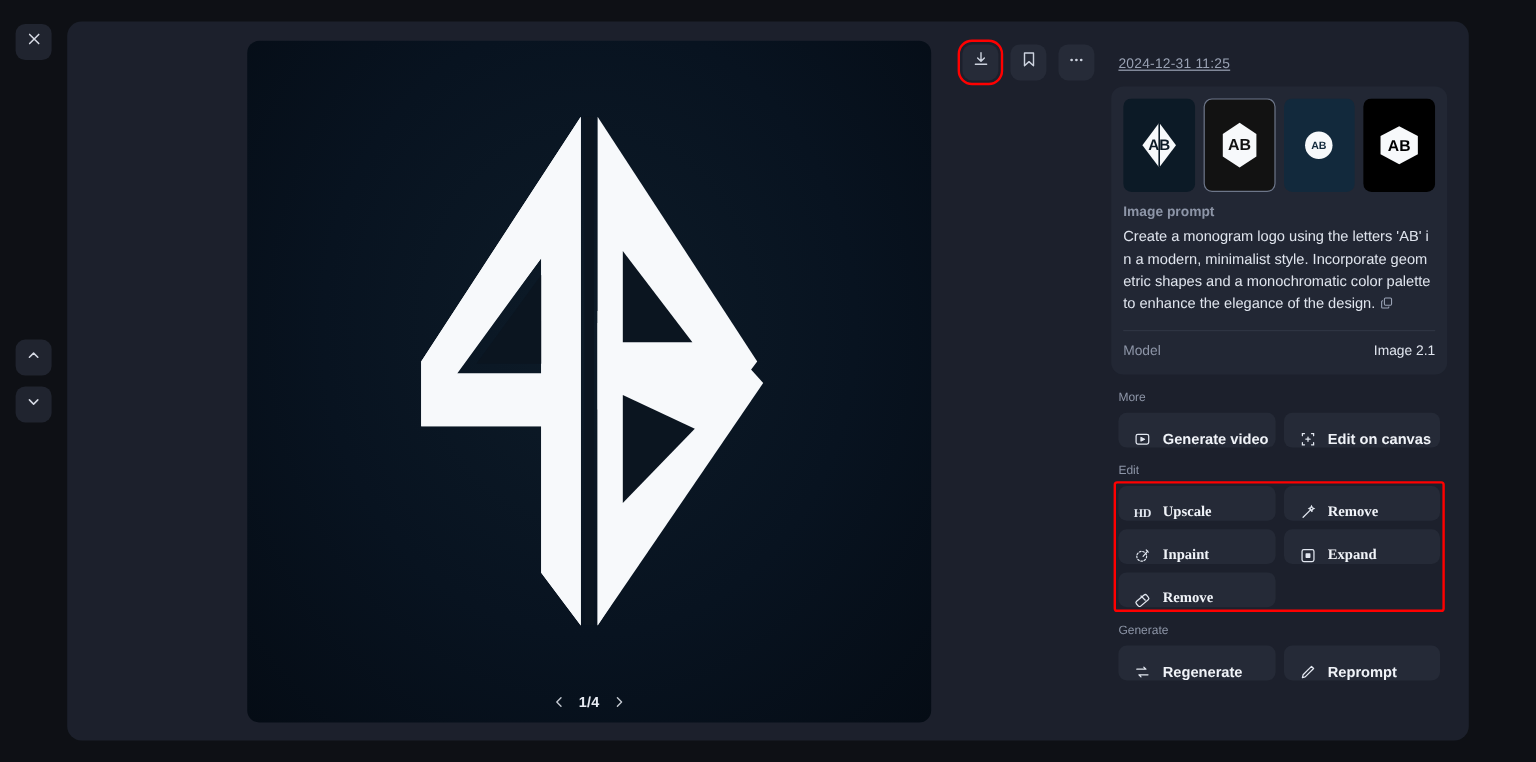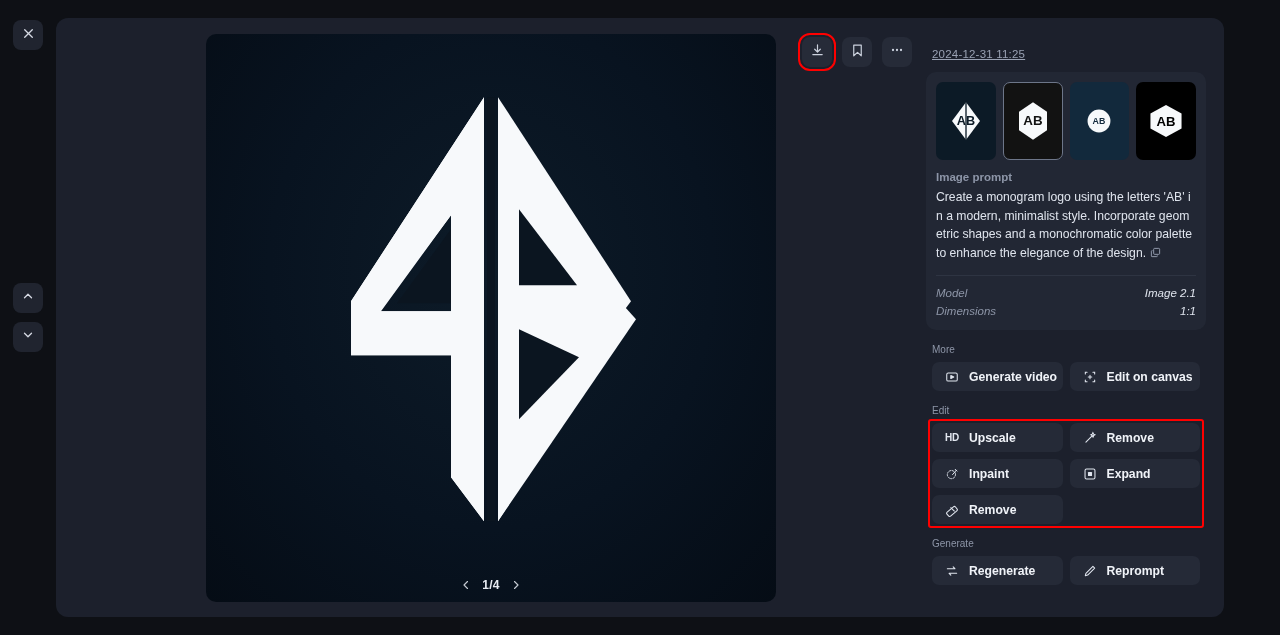--- a/index.html
+++ b/index.html
@@ -78,35 +78,35 @@
   .thumb.sel { border-color: #6d7689; }
   .thumb svg { position: absolute; left: 50%; top: 50%; transform: translate(-50%,-50%); }
 
   .lbl { color: #8d95a7; font-size: 11.5px; margin: 11px 0 5px; font-weight: bold; }
   .prompt {
     color: #dfe4ed; font-size: 12.2px; line-height: 18.5px;
     word-break: break-all;
   }
   .copy-ico { display: inline-block; vertical-align: -1px; margin-left: 4px; cursor: pointer; }
   .divider { height: 1px; background: #2e3442; margin: 12px 0 8px; }
-  .kv { display: flex; justify-content: space-between; align-items: center; padding: 3px 0; font-style: italic; }
+  .kv { display: flex; justify-content: space-between; align-items: center; padding: 3px 0; }
   .kv .k { color: #8d95a7; font-size: 11.5px; }
   .kv .v { color: #dfe4ed; font-size: 11.5px; }
 
   .sect-title { color: #8d95a7; font-size: 10px; margin: 14px 0 7px 6px; }
   .grid { display: grid; grid-template-columns: 1fr 1fr; gap: 7px; padding: 0 6px; }
   .act {
     height: 29px; background: #252a37; border-radius: 7px;
-    display: flex; align-items: center; gap: 9px; padding-left: 12px;
+    display: flex; align-items: flex-end; gap: 9px; padding-left: 12px;
     color: #f0f3f8; font-size: 12.2px; font-weight: bold; cursor: pointer;
   }
   .act .ico { display: flex; color: #e2e7f0; width: 16px; justify-content: center; }
   .act .hd { font-size: 10px; font-weight: bold; letter-spacing: -.2px; color: #e2e7f0; }
 
-  .edit-region { position: relative; }
+  .edit-region { position: relative; font-family: Liberation Serif, serif; }
   .edit-region .redbox {
     position: absolute; left: 2px; top: -4px; right: 2px; bottom: -4px;
     border: 2px solid #ff0000; border-radius: 3px; pointer-events: none;
   }
 </style>
 </head>
 <body>
 
 <div class="app">
 
@@ -239,24 +239,20 @@
                 <rect x="8" y="3" width="13" height="13" rx="2"></rect>
                 <path d="M16 18.5 L16 19.5 A1.5 1.5 0 0 1 14.5 21 L4.5 21 A1.5 1.5 0 0 1 3 19.5 L3 9.5 A1.5 1.5 0 0 1 4.5 8 L5.5 8"></path>
               </svg></span></div>
 
         <div class="divider"></div>
 
         <div class="kv">
           <span class="k">Model</span>
           <span class="v">Image 2.1</span>
         </div>
-        <div class="kv">
-          <span class="k">Dimensions</span>
-          <span class="v">1:1</span>
-        </div>
       </div>
 
       <div class="sect-title">More</div>
       <div class="grid">
         <div class="act">
           <span class="ico">
               <svg width="14" height="14" viewBox="0 0 24 24" fill="none" stroke="currentColor" stroke-width="1.8" stroke-linejoin="round">
                 <rect x="3" y="5" width="18" height="14" rx="2.5"></rect>
                 <path d="M10 9.5 L15 12 L10 14.5 Z" fill="currentColor"></path>
               </svg>

